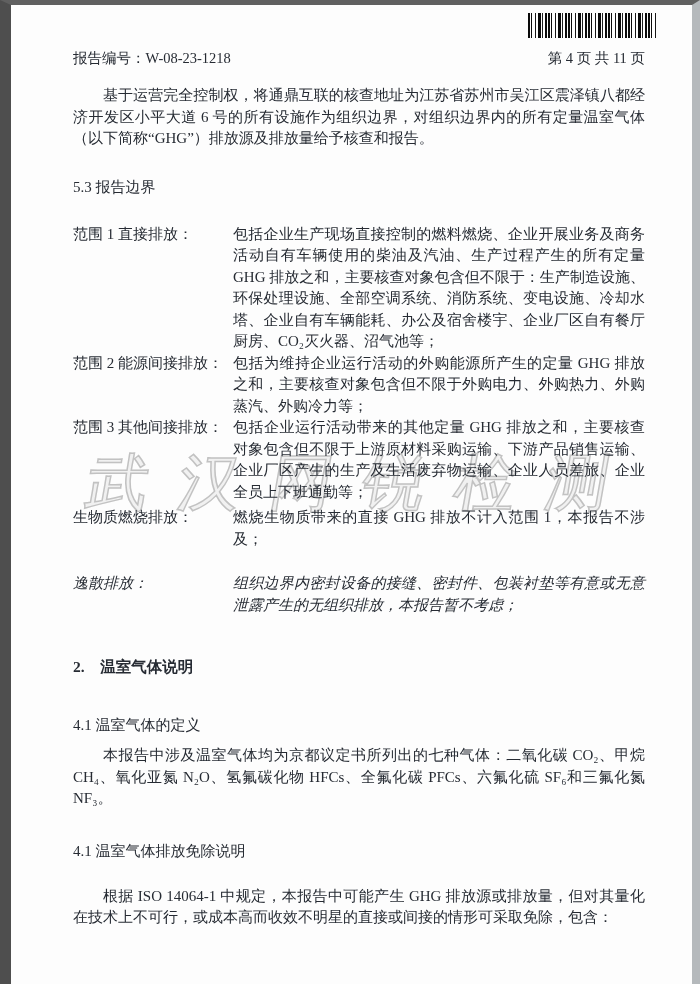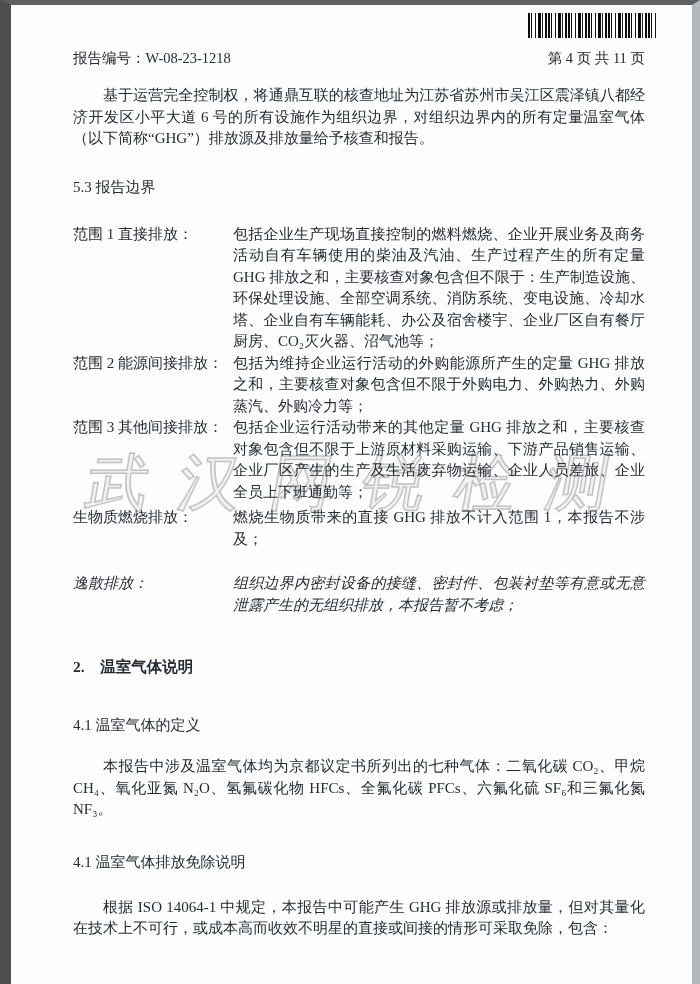--- a/index.html
+++ b/index.html
@@ -44,21 +44,21 @@
   .h33{margin-top:27px;}
   .h4{margin-top:40px;font-size:15.5px;font-weight:bold;}
   .h41{margin-top:38px;}
   .h42{margin-top:31px;}
   p{
     margin:0;font-size:15px;line-height:21.5px;
     text-align:justify;
   }
   .indent{text-indent:2em;}
   .p32{margin-top:17px;}
-  .p41{margin-top:20px;}
+  .p41{margin-top:9px;}
   .pex{margin-top:0;}
   .pex-first{margin-top:24px;}
   .deflist{margin-top:26px;}
   .defrow{display:flex;justify-content:center;}
   .defrow .term{
     flex:0 0 160px;font-size:15px;line-height:21.5px;white-space:nowrap;
   }
   .defrow .def{
     flex:1;font-size:15px;line-height:21.5px;text-align:justify;
   }

